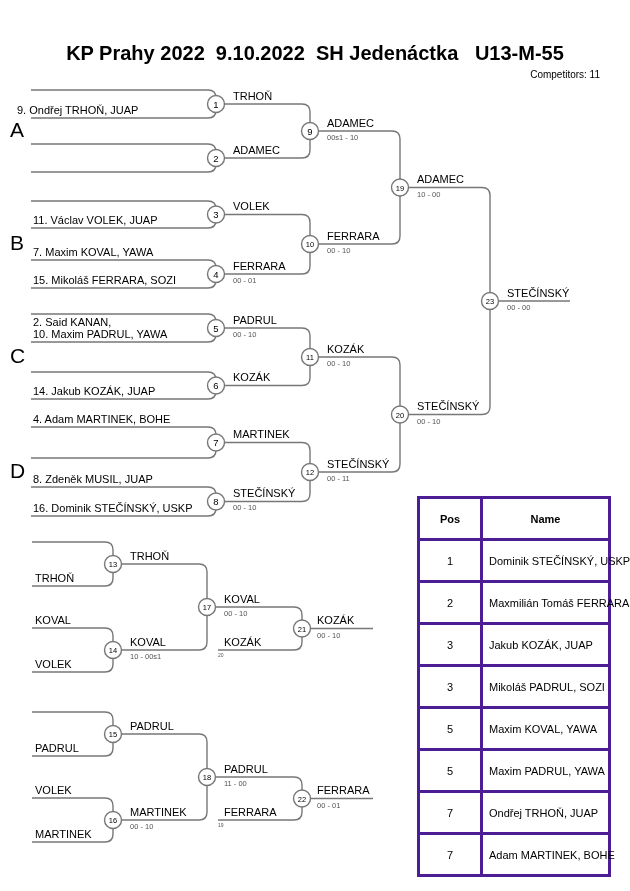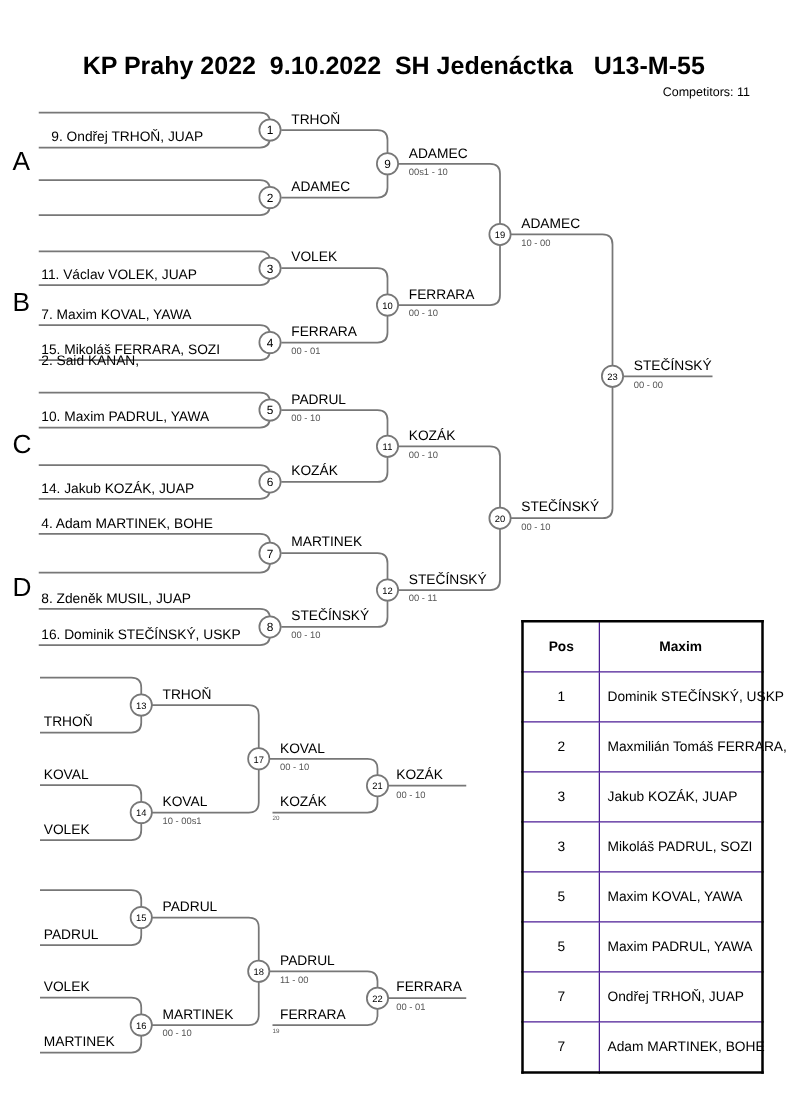--- a/index.html
+++ b/index.html
@@ -15,21 +15,21 @@
          font-size:20px;font-weight:bold;white-space:pre}
   .competitors{position:absolute;right:30px;top:69px;font-size:10px}
   .lbl{position:absolute;font-size:11px;white-space:nowrap;line-height:13px}
   .sec{position:absolute;font-size:21px;line-height:22px}
   .score{position:absolute;font-size:7.5px;color:#555;white-space:nowrap;line-height:9px}
   .ref{position:absolute;font-size:5px;color:#555;line-height:6px}
   .results-title{position:absolute;left:417px;top:477px;width:193px;text-align:center;
                  font-size:12px;font-weight:bold}
   table.results{position:absolute;left:417px;top:496px;width:194px;border-collapse:collapse;
                 table-layout:fixed;border:2px solid #000;font-size:11px}
-  table.results th,table.results td{border:1px solid #4c1d95;height:15px;padding:12px;
+  table.results th,table.results td{border:3px solid #4c1d95;height:15px;padding:12px;
                 white-space:nowrap;overflow:visible}
   table.results .pos{width:36px;text-align:center}
   table.results td.name{padding-left:6px;text-align:left}
   table.results th.name{text-align:center}
 </style>
 </head>
 <body>
 
 <div class="page">
 
@@ -158,25 +158,25 @@
         <circle cx="302" cy="798.5" r="8.5"></circle>
         <text class="d2" x="302" y="801.5">22</text>
       </g>
   </svg>
 
   <div class="sec" style="left:10px;top:119px">A</div>
   <div class="sec" style="left:10px;top:232px">B</div>
   <div class="sec" style="left:10px;top:345px">C</div>
   <div class="sec" style="left:10px;top:460px">D</div>
 
-  <div class="lbl" style="left:41px;top:104px">9. Ondřej TRHOŇ, JUAP</div>
+  <div class="lbl" style="left:17px;top:104px">9. Ondřej TRHOŇ, JUAP</div>
   <div class="lbl" style="left:33px;top:214px">11. Václav VOLEK, JUAP</div>
   <div class="lbl" style="left:33px;top:246px">7. Maxim KOVAL, YAWA</div>
   <div class="lbl" style="left:33px;top:274px">15. Mikoláš FERRARA, SOZI</div>
-  <div class="lbl" style="left:33px;top:283px">2. Said KANAN,</div>
+  <div class="lbl" style="left:33px;top:316px">2. Said KANAN,</div>
   <div class="lbl" style="left:33px;top:328px">10. Maxim PADRUL, YAWA</div>
   <div class="lbl" style="left:33px;top:385px">14. Jakub KOZÁK, JUAP</div>
   <div class="lbl" style="left:33px;top:413px">4. Adam MARTINEK, BOHE</div>
   <div class="lbl" style="left:33px;top:473px">8. Zdeněk MUSIL, JUAP</div>
   <div class="lbl" style="left:33px;top:502px">16. Dominik STEČÍNSKÝ, USKP</div>
 
   <div class="lbl" style="left:233px;top:90px">TRHOŇ</div>
   <div class="lbl" style="left:233px;top:144px">ADAMEC</div>
   <div class="lbl" style="left:233px;top:200px">VOLEK</div>
   <div class="lbl" style="left:233px;top:260px">FERRARA</div>
@@ -227,21 +227,21 @@
   <div class="score" style="left:224px;top:779px">11 - 00</div>
   <div class="lbl" style="left:224px;top:806px">FERRARA</div>
   <div class="ref" style="left:218px;top:822px">19</div>
   <div class="lbl" style="left:317px;top:784px">FERRARA</div>
   <div class="score" style="left:317px;top:801px">00 - 01</div>
 
   <table class="results">
     <thead>
       <tr>
         <th class="pos">Pos</th>
-        <th class="name">Maxim</th>
+        <th class="name">Name</th>
       </tr>
     </thead>
     <tbody>
       <tr>
           <td class="pos">1</td>
           <td class="name">Dominik STEČÍNSKÝ, USKP</td>
         </tr>
       <tr>
           <td class="pos">2</td>
           <td class="name">Maxmilián Tomáš FERRARA, SOVP</td>

